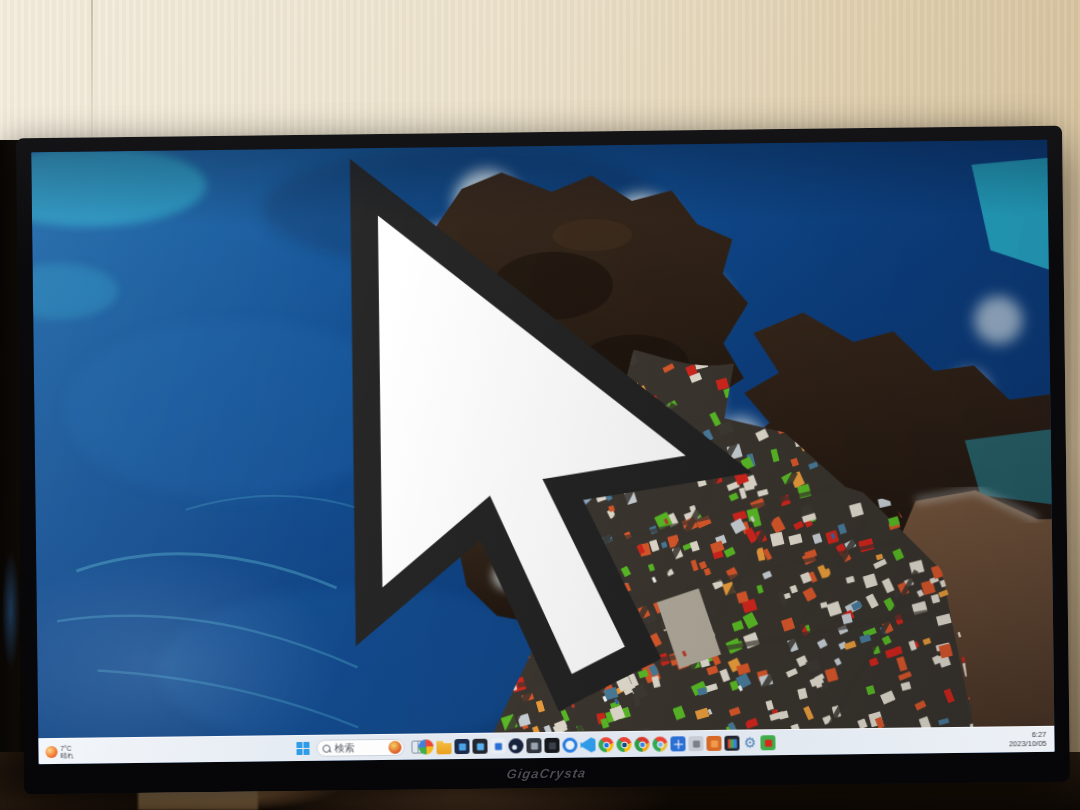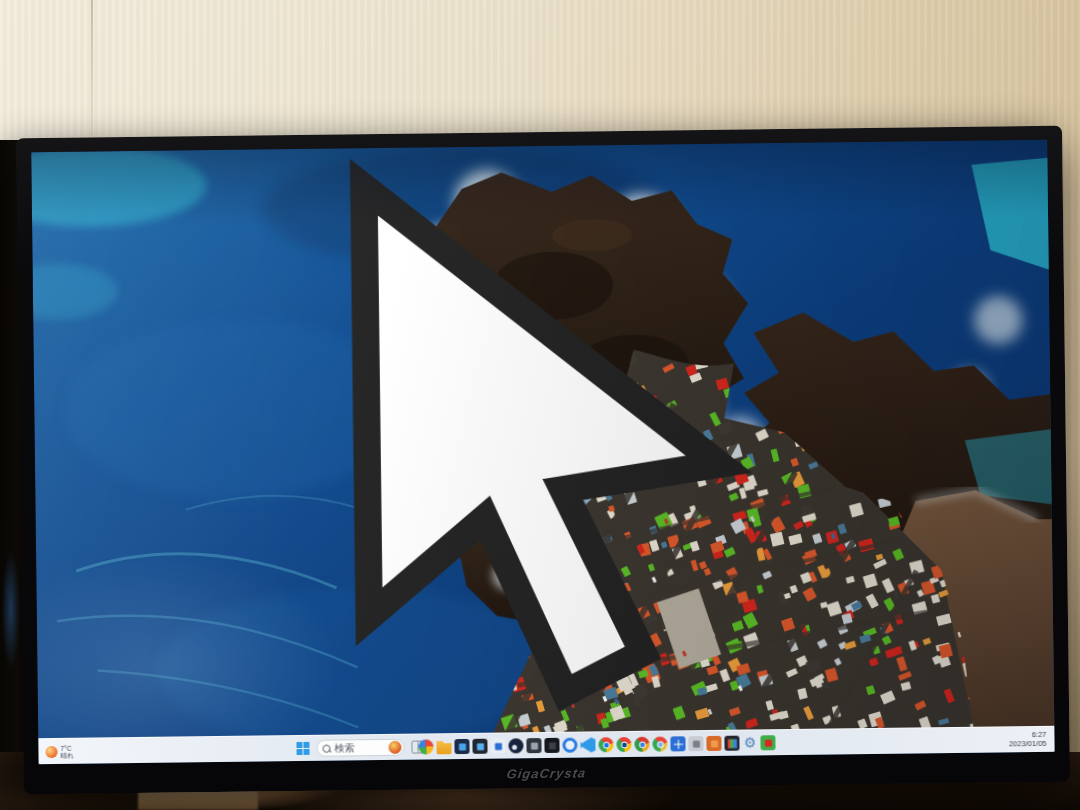--- a/index.html
+++ b/index.html
@@ -754,21 +754,21 @@
                 <span class="inner" style="width: 9px; height: 9px; background: linear-gradient(90deg, rgb(232, 72, 58) 0px, rgb(232, 72, 58) 33%, rgb(63, 174, 74) 0px, rgb(63, 174, 74) 66%, rgb(59, 130, 224) 0px);"></span>
               </div>
               <div class="app-icon" style="font-size: 14px; line-height: 15px; text-align: center; color: rgb(74, 128, 184);">⚙</div>
               <div class="app-icon" style="background: rgb(63, 174, 74);">
                 <span class="inner" style="width: 7px; height: 7px; background: rgb(216, 39, 28); border-radius: 1px;"></span>
               </div>
             </div>
 
           <div class="tb-tray">
             <span class="tray-time">6:27</span>
-            <span class="tray-date">2023/01/05</span>
+            <span class="tray-date">2023/10/05</span>
           </div>
         </div>
 
       </div>
       <div class="chin">
         <span class="brand">GigaCrysta</span>
       </div>
     </div>
   </div>
 </div>

